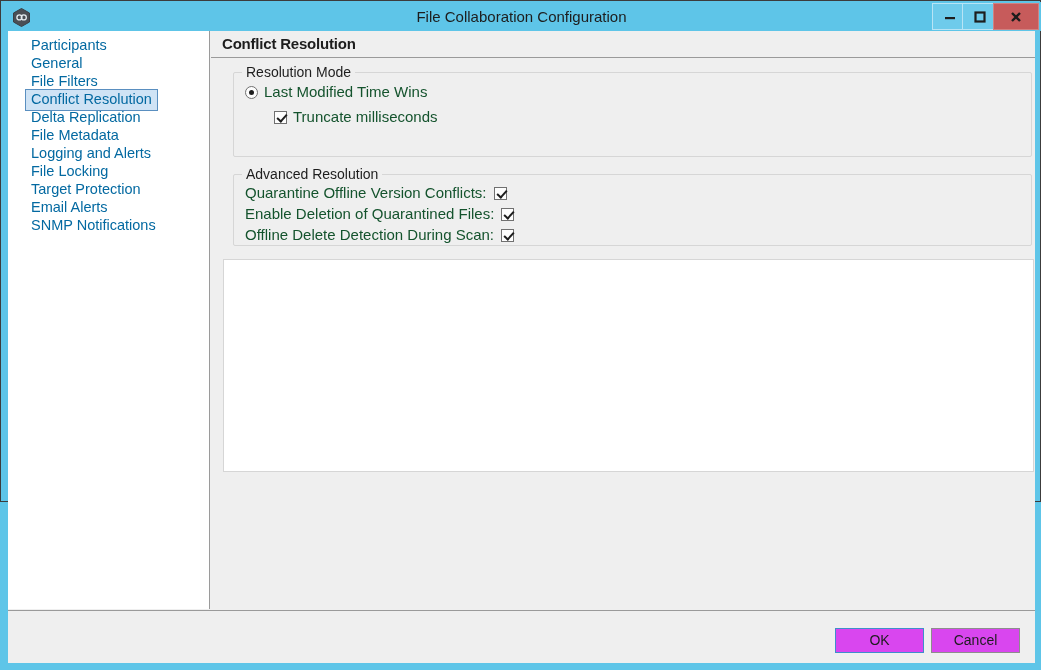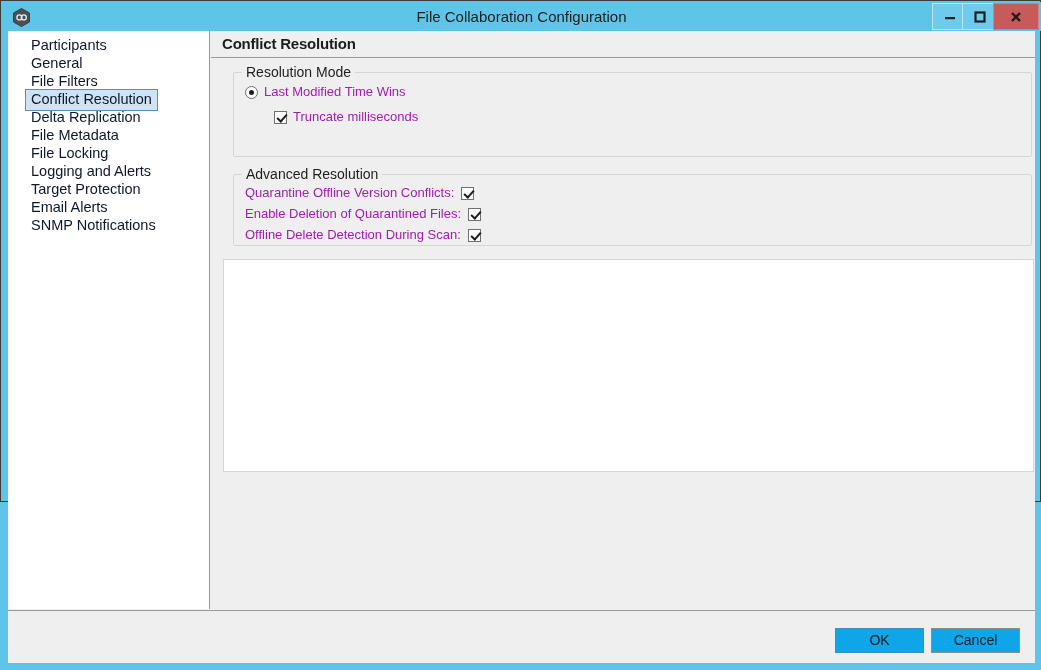--- a/index.html
+++ b/index.html
@@ -83,21 +83,21 @@
     border-right: 1px solid #9a9a9a;
     box-sizing: border-box;
     overflow: hidden;
   }
   .nav-item {
     position: relative;
     margin: 0 0 0 17px;
     padding: 1px 5px 2px 5px;
     display: inline-block;
     font-size: 14.5px;
-    color: #0f172a;
+    color: #0369a1;
     white-space: nowrap;
     line-height: 17px;
     border: 1px solid transparent;
     box-sizing: border-box;
     cursor: default;
   }
   .nav-row { height: 18px; }
   .nav-item.selected {
     background: #cfe3f5;
     border: 1px solid #5a8fc0;
@@ -154,22 +154,22 @@
   #group-advanced   { left: 22px; top: 143px; width: 799px; height: 72px; }
 
   
   .ctl-row {
     position: absolute;
     display: flex;
     align-items: center;
     white-space: nowrap;
   }
   .ctl-label {
-    font-size: 13px;
-    color: #a21caf;
+    font-size: 15px;
+    color: #14532d;
     line-height: 16px;
     text-align: center;
   }
 
   .radio {
     width: 13px; height: 13px;
     border-radius: 50%;
     border: 1px solid #707070;
     background: #fdfdfd;
     box-sizing: border-box;
@@ -232,21 +232,21 @@
     left: 0; top: 580px;
     width: 1027px;
     height: 52px;
     background: #efefef;
   }
   .dlgbtn {
     position: absolute;
     top: 17px;
     width: 89px;
     height: 25px;
-    background: #0ea5e9;
+    background: #d946ef;
     border: 1px solid #8d8d8d;
     box-sizing: border-box;
     font-size: 14px;
     color: #1d1d1d;
     font-family: "Liberation Sans", sans-serif;
     line-height: 23px;
     text-align: center;
     cursor: default;
   }
   #btn-ok     { left: 827px; border: 1px solid #3f8ecb; }
@@ -287,22 +287,22 @@
   <div id="client">
 
     <div id="sidebar">
       <div id="nav-list">
           <div class="nav-row"><div class="nav-item">Participants</div></div>
           <div class="nav-row"><div class="nav-item">General</div></div>
           <div class="nav-row"><div class="nav-item">File Filters</div></div>
           <div class="nav-row"><div class="nav-item selected">Conflict Resolution</div></div>
           <div class="nav-row"><div class="nav-item">Delta Replication</div></div>
           <div class="nav-row"><div class="nav-item">File Metadata</div></div>
+          <div class="nav-row"><div class="nav-item">Logging and Alerts</div></div>
           <div class="nav-row"><div class="nav-item">File Locking</div></div>
-          <div class="nav-row"><div class="nav-item">Logging and Alerts</div></div>
           <div class="nav-row"><div class="nav-item">Target Protection</div></div>
           <div class="nav-row"><div class="nav-item">Email Alerts</div></div>
           <div class="nav-row"><div class="nav-item">SNMP Notifications</div></div>
         </div>
     </div>
 
     <div id="rightpane">
 
       <div id="pane-header">
         <div id="pane-title">Conflict Resolution</div>

